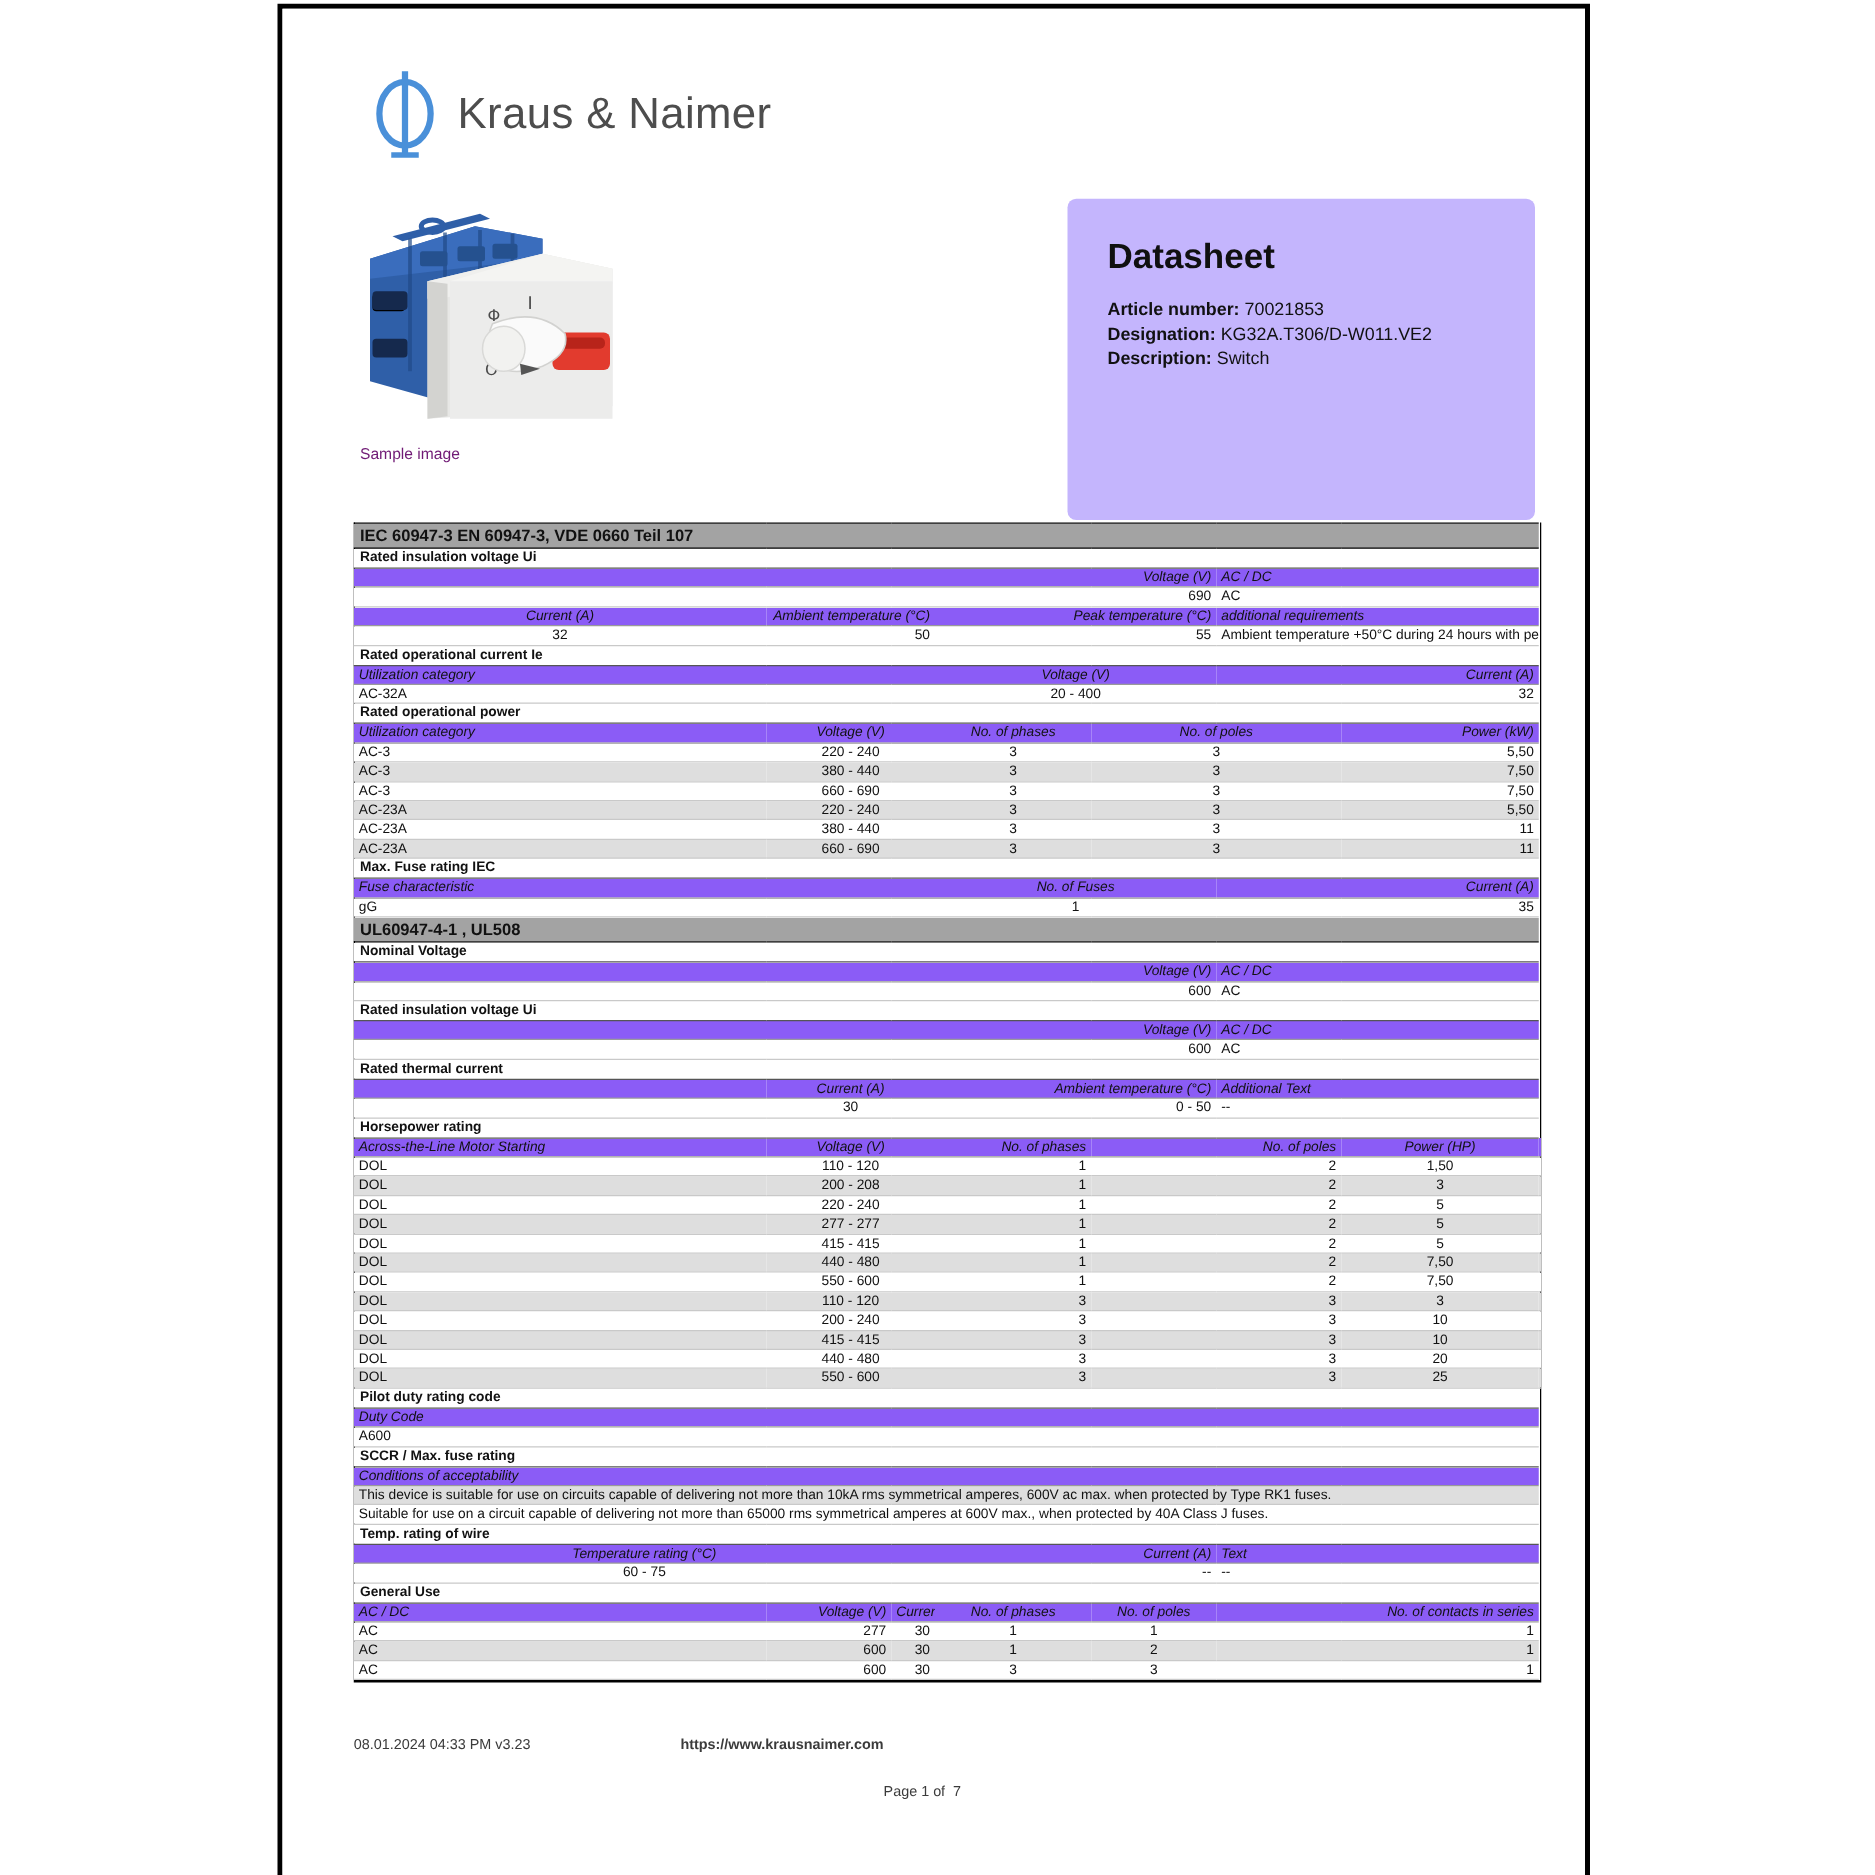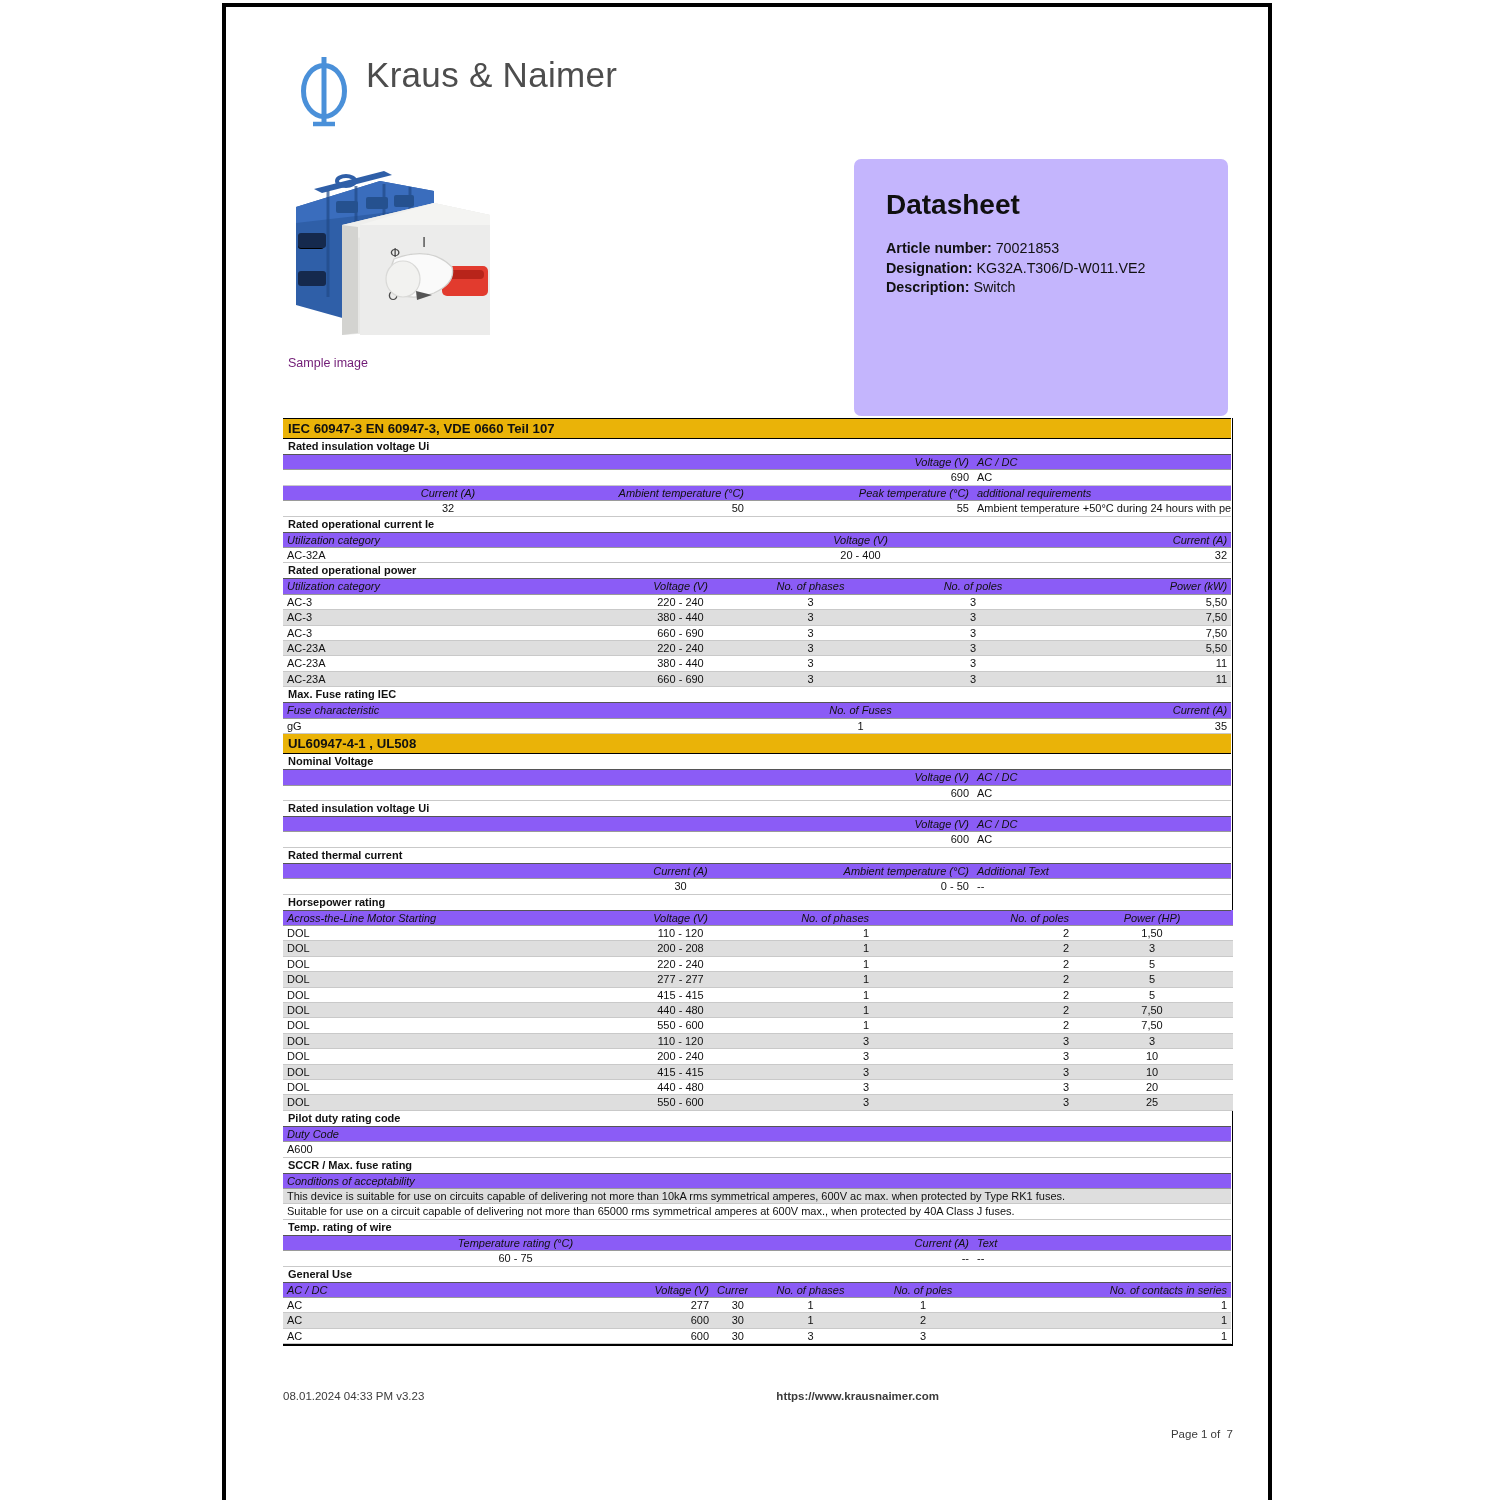--- a/index.html
+++ b/index.html
@@ -29,20 +29,21 @@
     height: 100%;
     background: #fff;
   }
 
   
   .brand {
     position: absolute;
     left: 72px;
     top: 48px;
     display: flex;
+    align-items: center;
     gap: 16px;
   }
   .brand-logo { width: 52px; height: 72px; display:block; }
   .brand-name {
     font-size: 35px;
     color: #4d4d4d;
     letter-spacing: 0.3px;
     font-weight: 400;
     white-space: nowrap;
   }
@@ -111,21 +112,21 @@
     overflow: hidden;
     white-space: nowrap;
   }
   tr.std-title td {
     font-weight: bold;
     font-size: 13.2px;
     height: 19px;
     line-height: 19px;
     border-top: 1.6px solid #000;
     border-bottom: 1.6px solid #000;
-    background: #eab308;
+    background: #a3a3a3;
     padding-left: 5px;
   }
   tr.sec-title td {
     font-weight: bold;
     font-size: 11px;
     height: 15px;
     line-height: 15px;
     border-top: 1px solid #555;
     border-bottom: 1px solid #555;
     background: #ffffff;
@@ -157,21 +158,20 @@
 
   
   .footer {
     position: absolute;
     left: 57px;
     top: 1383px;
     width: 950px;
     font-size: 11.5px;
     color: #3b3b3b;
     display: flex;
-    justify-content: space-between;
   }
   .footer .mid { margin-left: 120px; font-weight: bold; }
   .footer .pg { white-space: pre; margin-top: 38px; }
 </style>
 </head>
 <body>
 
 <div id="page">
  <div id="inner">
 

